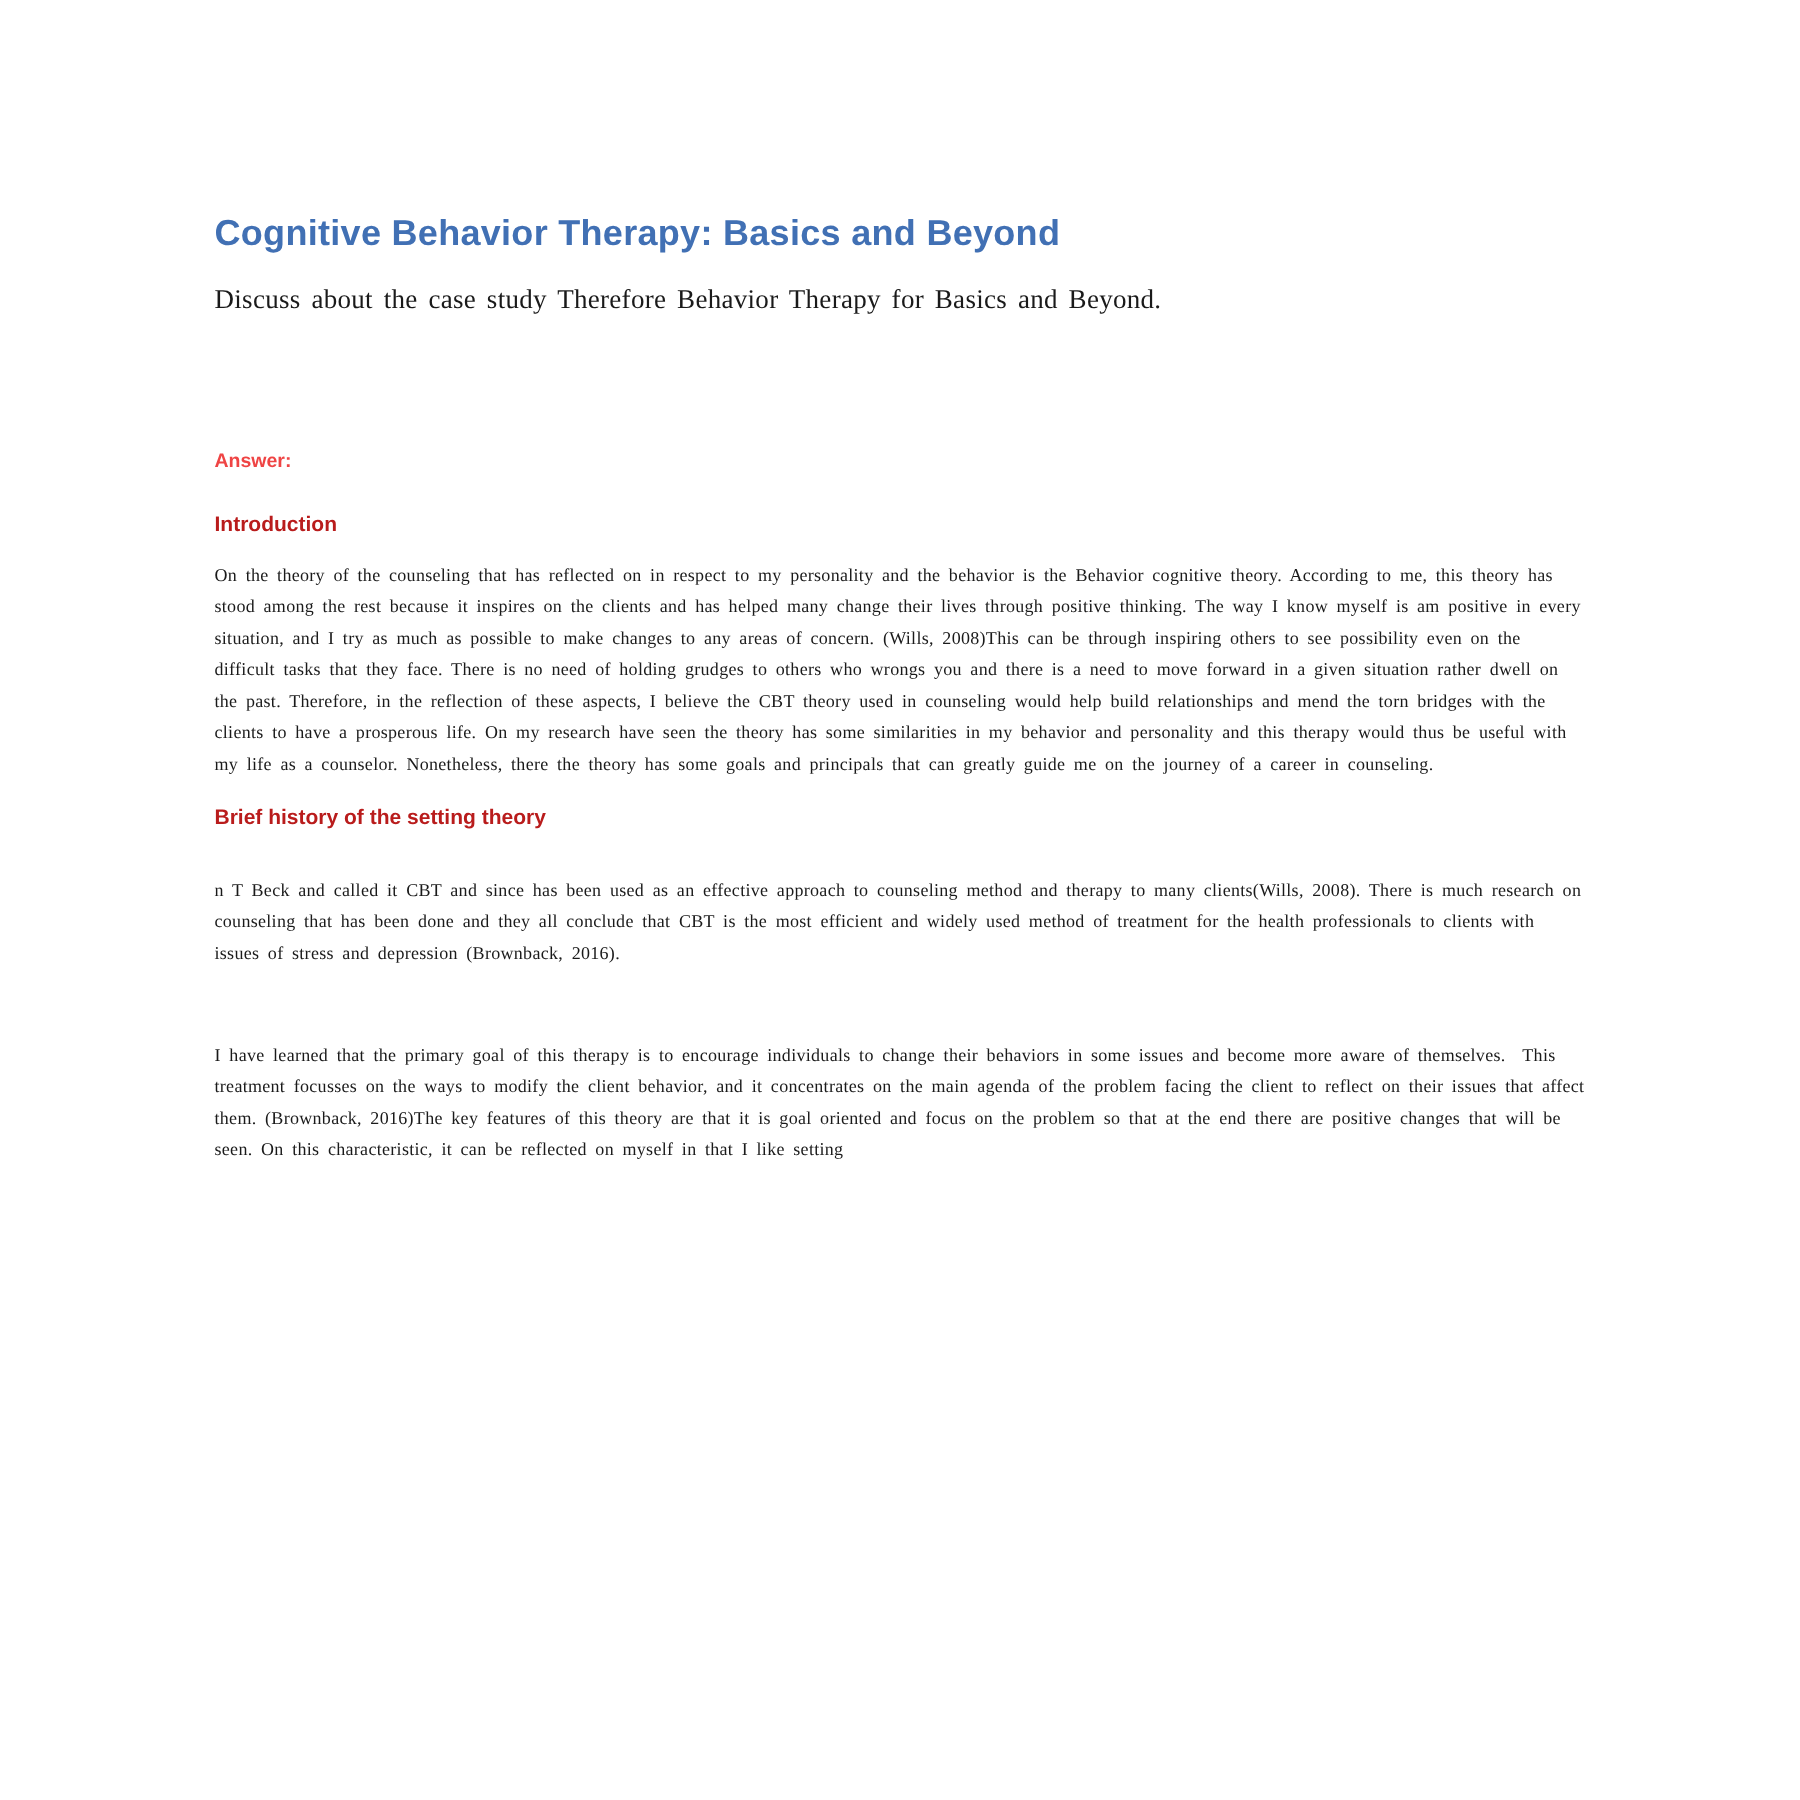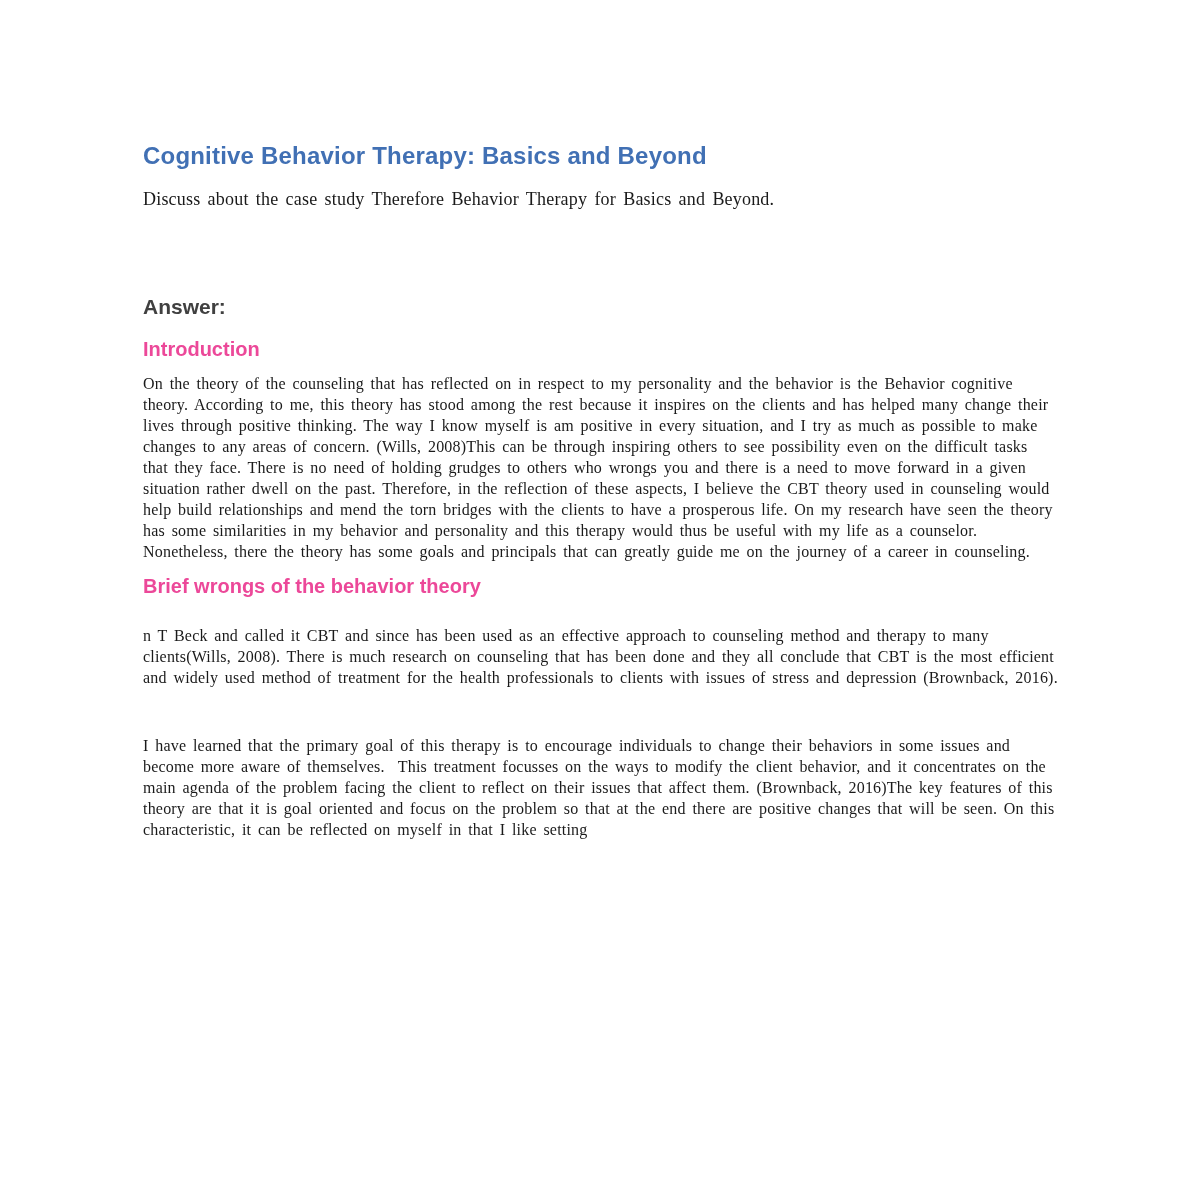--- a/index.html
+++ b/index.html
@@ -34,38 +34,38 @@
     font-size: 18px;
     line-height: 22px;
     margin: 18px 0 0 0;
     word-spacing: 2.5px;
     letter-spacing: 0.2px;
     white-space: pre-wrap;
   }
   .answer-heading {
     font-family: "Liberation Sans", sans-serif;
     font-weight: bold;
-    font-size: 21px;
+    font-size: 13px;
     line-height: 22px;
-    color: #404040;
+    color: #ef4444;
     margin: 86px 0 0 0;
   }
   .section-heading {
     font-family: "Liberation Sans", sans-serif;
     font-weight: bold;
-    font-size: 20px;
+    font-size: 14px;
     line-height: 22px;
-    color: #ec4899;
+    color: #b91c1c;
     margin: 20px 0 0 0;
   }
   .section-heading.tight {
     margin-top: 13px;
   }
   .body-para {
-    font-size: 16px;
+    font-size: 12px;
     line-height: 21px;
     margin: 13px 0 0 0;
     word-spacing: 2.5px;
     letter-spacing: 0.2px;
     white-space: pre-wrap;
   }
   .body-para.gap-md { margin-top: 14px; }
   .body-para.gap-lg { margin-top: 28px; }
   .body-para.gap-xl { margin-top: 47px; }
 </style>
@@ -77,21 +77,21 @@
   <h1 class="doc-title">Cognitive Behavior Therapy: Basics and Beyond</h1>
 
   <p class="prompt">Discuss about the case study Therefore Behavior Therapy for Basics and Beyond.</p>
 
   <h2 class="answer-heading">Answer:</h2>
 
   <h3 class="section-heading">Introduction</h3>
 
   <p class="body-para">On the theory of the counseling that has reflected on in respect to my personality and the behavior is the Behavior cognitive theory. According to me, this theory has stood among the rest because it inspires on the clients and has helped many change their lives through positive thinking. The way I know myself is am positive in every situation, and I try as much as possible to make changes to any areas of concern. (Wills, 2008)This can be through inspiring others to see possibility even on the difficult tasks that they face. There is no need of holding grudges to others who wrongs you and there is a need to move forward in a given situation rather dwell on the past. Therefore, in the reflection of these aspects, I believe the CBT theory used in counseling would help build relationships and mend the torn bridges with the clients to have a prosperous life. On my research have seen the theory has some similarities in my behavior and personality and this therapy would thus be useful with my life as a counselor. Nonetheless, there the theory has some goals and principals that can greatly guide me on the journey of a career in counseling.</p>
 
-  <h3 class="section-heading tight">Brief wrongs of the behavior theory</h3>
+  <h3 class="section-heading tight">Brief history of the setting theory</h3>
 
 
 
   <p class="body-para gap-lg">n T Beck and called it CBT and since has been used as an effective approach to counseling method and therapy to many clients(Wills, 2008). There is much research on counseling that has been done and they all conclude that CBT is the most efficient and widely used method of treatment for the health professionals to clients with issues of stress and depression (Brownback, 2016).</p>
 
   <p class="body-para gap-xl">I have learned that the primary goal of this therapy is to encourage individuals to change their behaviors in some issues and become more aware of themselves.  This treatment focusses on the ways to modify the client behavior, and it concentrates on the main agenda of the problem facing the client to reflect on their issues that affect them. (Brownback, 2016)The key features of this theory are that it is goal oriented and focus on the problem so that at the end there are positive changes that will be seen. On this characteristic, it can be reflected on myself in that I like setting</p>
 
 </div>
 
 </body></html>

